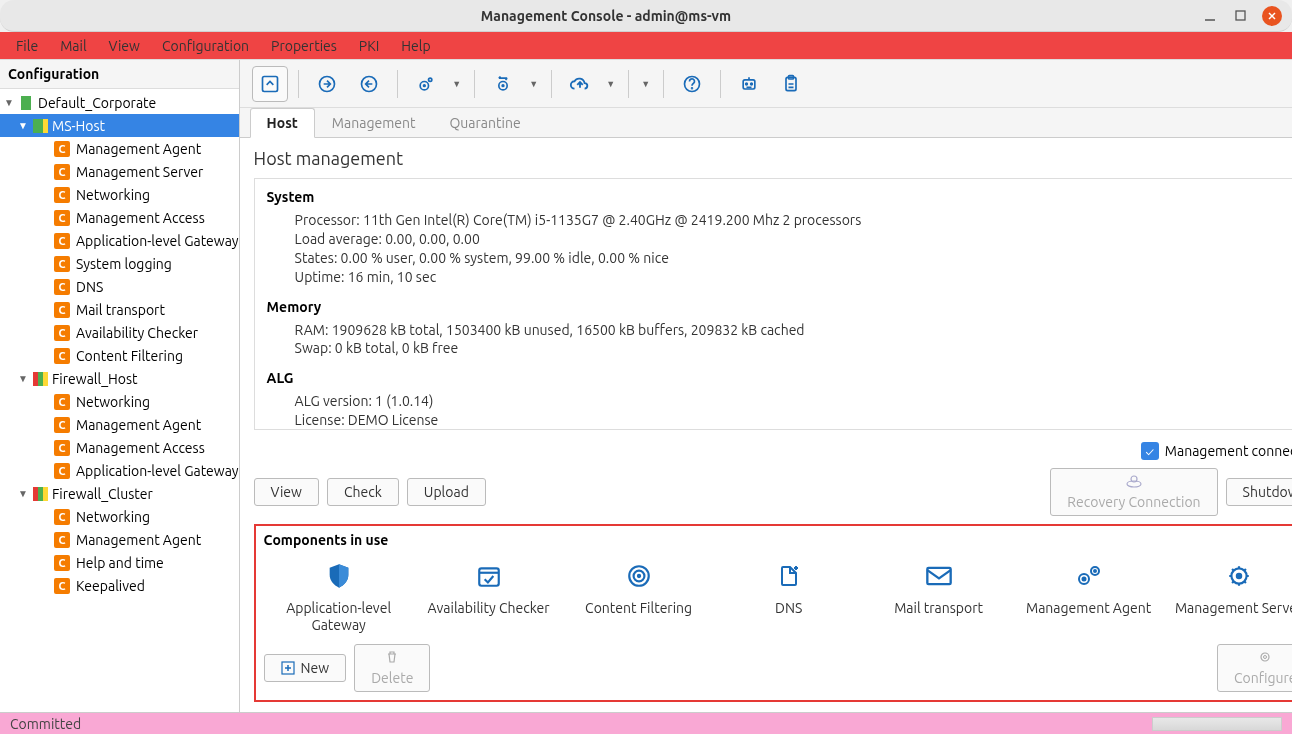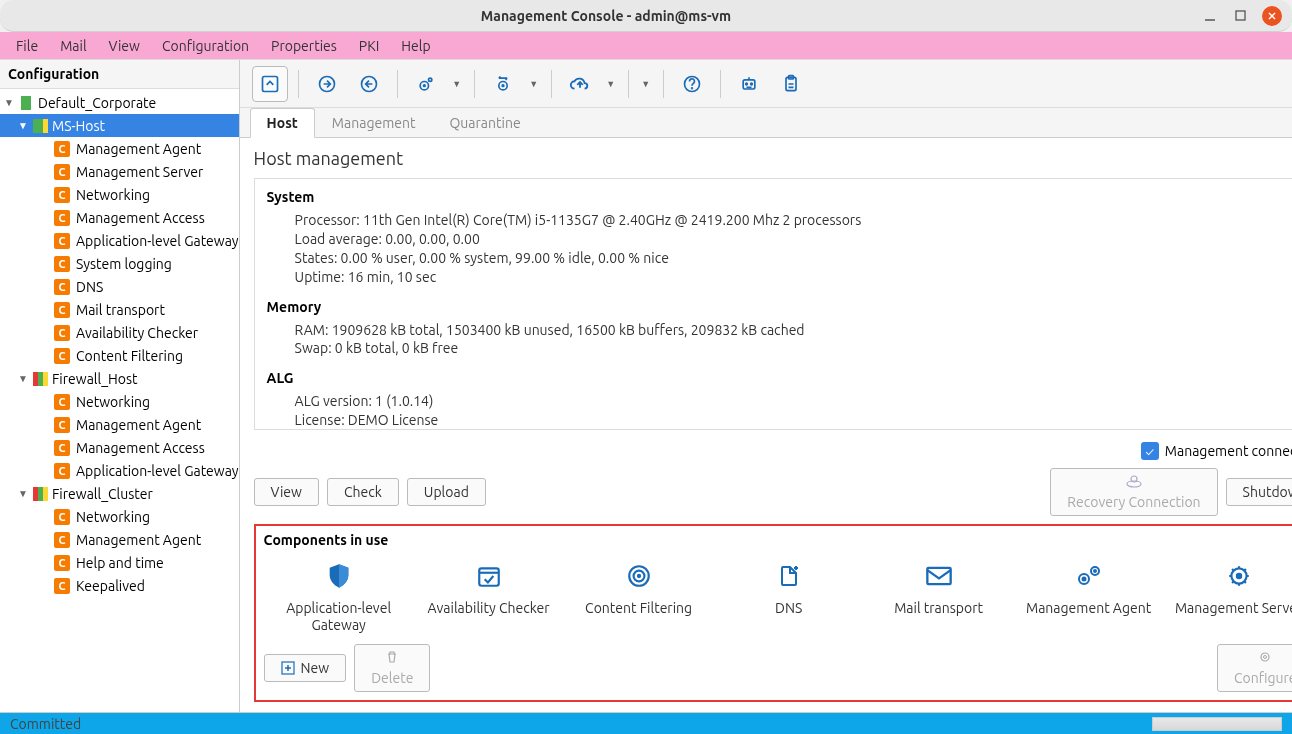--- a/index.html
+++ b/index.html
@@ -6,21 +6,21 @@
   body { background: #f0f0f0; width: 1292px; height: 734px; overflow: hidden; display: flex; flex-direction: column; }
   
   
   .titlebar { height: 32px; background: #e8e8e8; display: flex; align-items: center; padding: 0 10px; border-bottom: 1px solid #d0d0d0; border-radius: 14px; }
   .titlebar-title { flex: 1; text-align: center; font-weight: bold; color: #333; }
   .titlebar-controls { display: flex; gap: 14px; align-items: center; }
   .titlebar-btn { width: 16px; height: 16px; display: flex; align-items: center; justify-content: center; cursor: pointer; color: #555; }
   .titlebar-close { width: 20px; height: 20px; border-radius: 50%; background: #e95420; color: #fff; font-size: 11px; line-height: 1; }
   
   
-  .menubar { height: 28px; background: #f9a8d4; display: flex; align-items: center; padding: 0 6px; gap: 2px; border-bottom: 1px solid #ddd; }
+  .menubar { height: 28px; background: #ef4444; display: flex; align-items: center; padding: 0 6px; gap: 2px; border-bottom: 1px solid #ddd; }
   .menubar-item { padding: 4px 10px; color: #333; cursor: pointer; }
   
   
   .main { flex: 1; display: flex; overflow: hidden; }
   
   
   .sidebar { width: 270px; background: #fff; border-right: 1px solid #ccc; display: flex; flex-direction: column; }
   .sidebar-header { padding: 6px 8px; font-weight: bold; background: #f5f5f5; border-bottom: 1px solid #ddd; }
   .tree { flex: 1; overflow-y: auto; padding-top: 2px; }
   .tree-row { display: flex; align-items: center; height: 23px; padding-left: 8px; cursor: pointer; white-space: nowrap; }
@@ -76,21 +76,21 @@
   .components { border: 2px solid #e53935; padding: 6px 8px 8px; }
   .components-title { font-weight: bold; margin-bottom: 8px; }
   .comp-grid { display: flex; justify-content: space-around; padding: 6px 0 10px; }
   .comp { width: 150px; display: flex; flex-direction: column; align-items: center; gap: 10px; cursor: pointer; }
   .comp-icon { width: 28px; height: 28px; color: #1a6bb8; display: flex; align-items: center; justify-content: center; }
   .comp-label { text-align: center; color: #333; line-height: 1.2; }
   .comp-footer { display: flex; gap: 8px; align-items: center; }
   .comp-footer .spacer { flex: 1; }
   
   
-  .statusbar { height: 22px; background: #0ea5e9; border-top: 1px solid #ccc; display: flex; align-items: center; padding: 0 10px; color: #444; }
+  .statusbar { height: 22px; background: #f9a8d4; border-top: 1px solid #ccc; display: flex; align-items: center; padding: 0 10px; color: #444; }
   .statusbar-right { margin-left: auto; width: 130px; height: 14px; background: linear-gradient(#e8e8e8,#d8d8d8); border: 1px solid #ccc; }
   
   svg { display: block; }
 </style>
 </head>
 <body>
 
 <div class="titlebar">
   <div class="titlebar-title">Management Console - admin@ms-vm</div>
   <div class="titlebar-controls">

